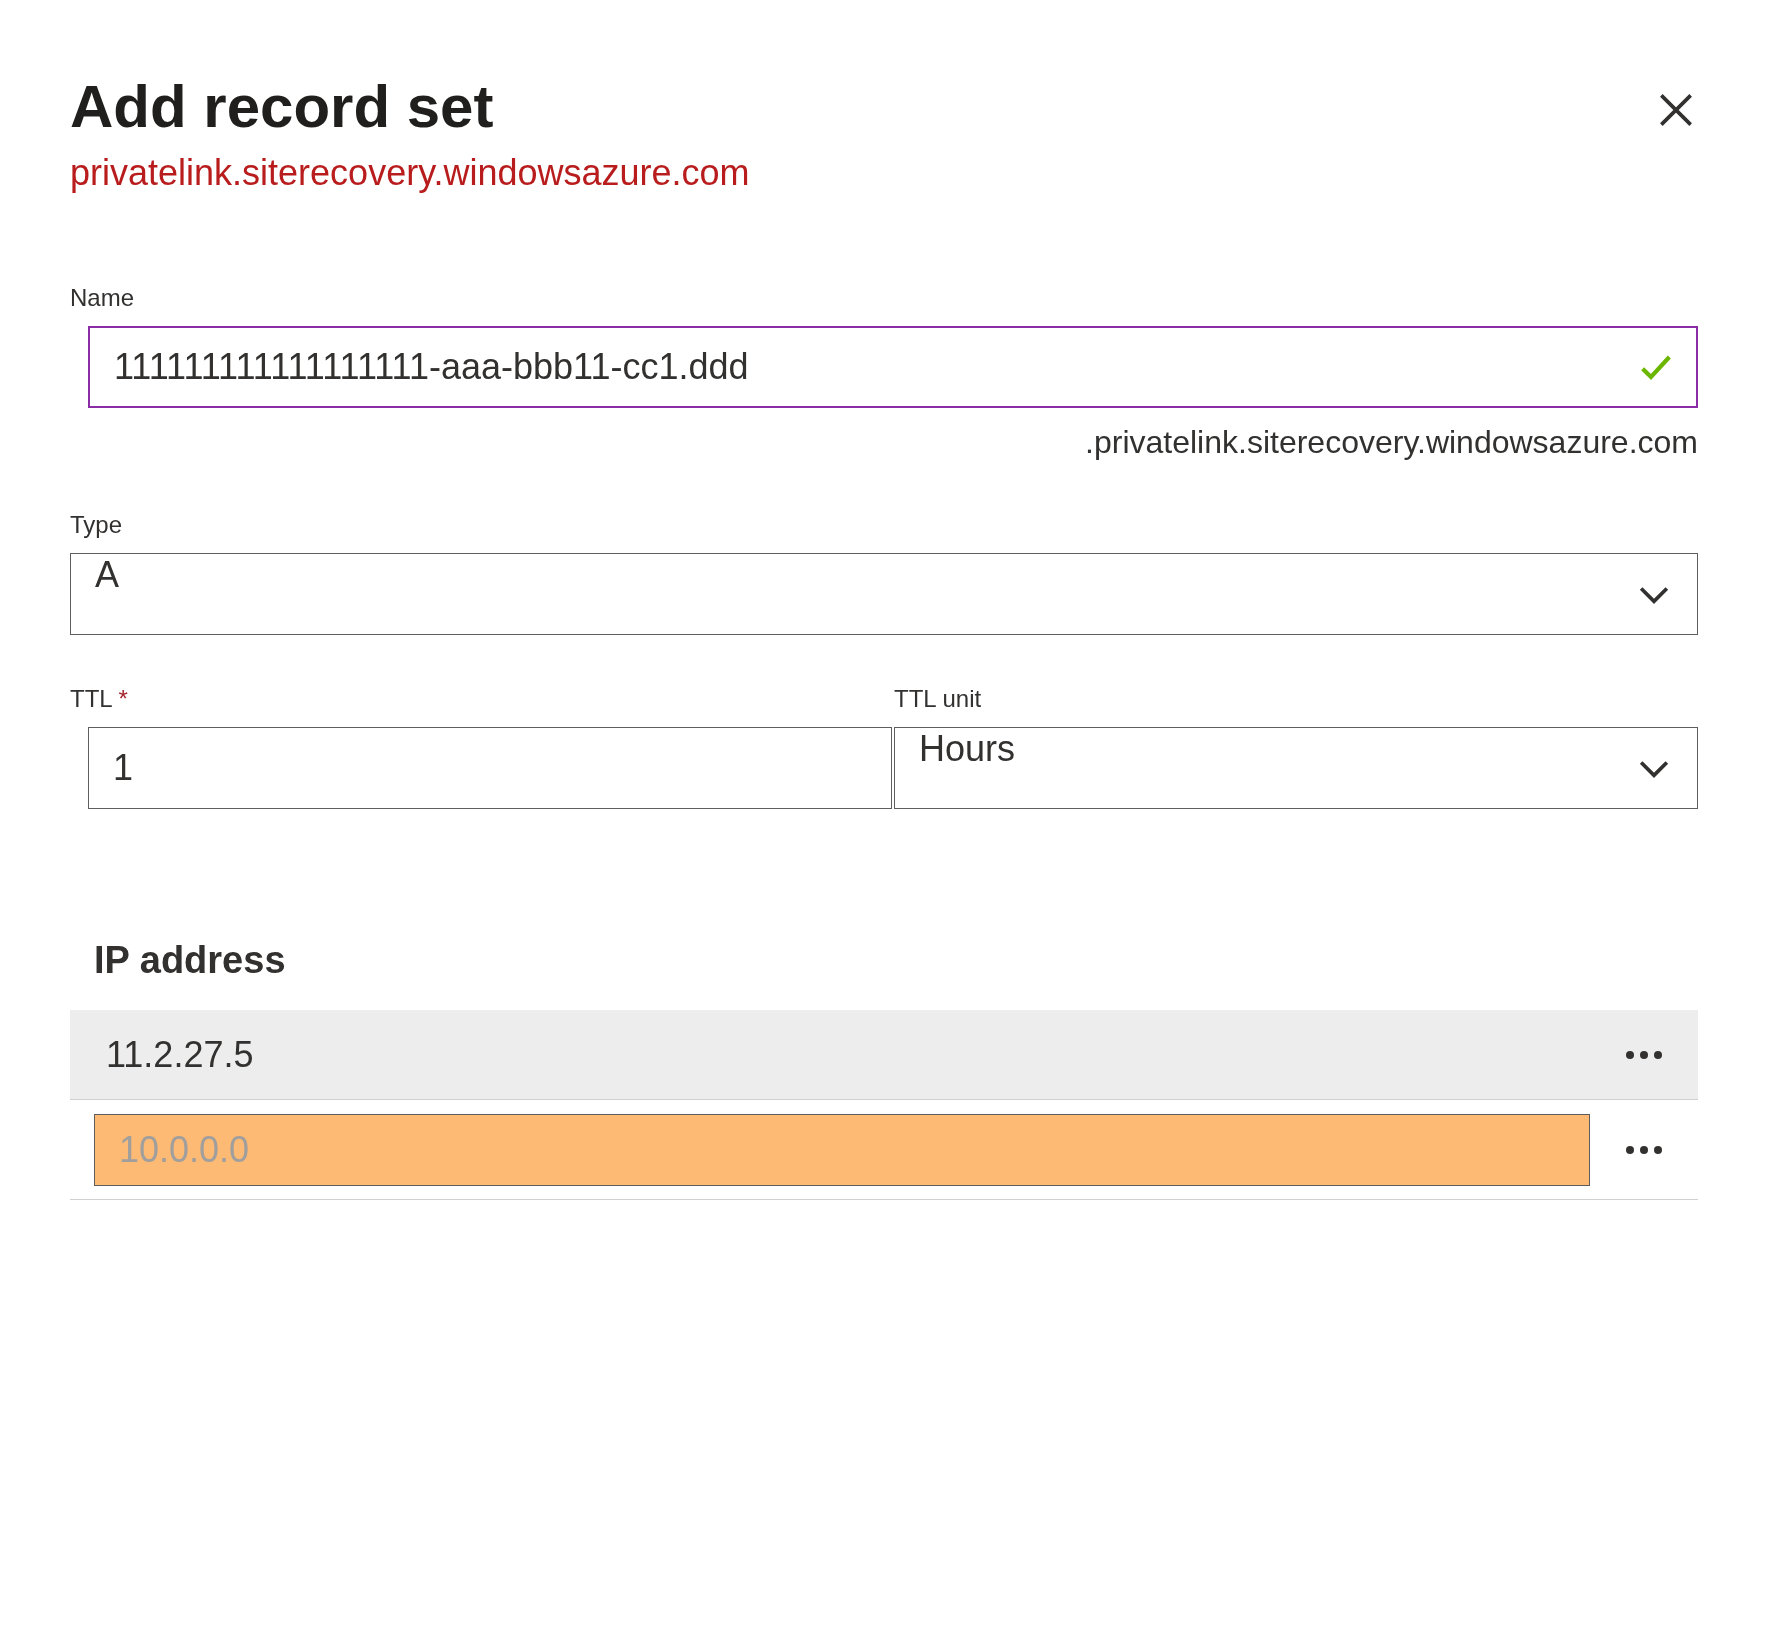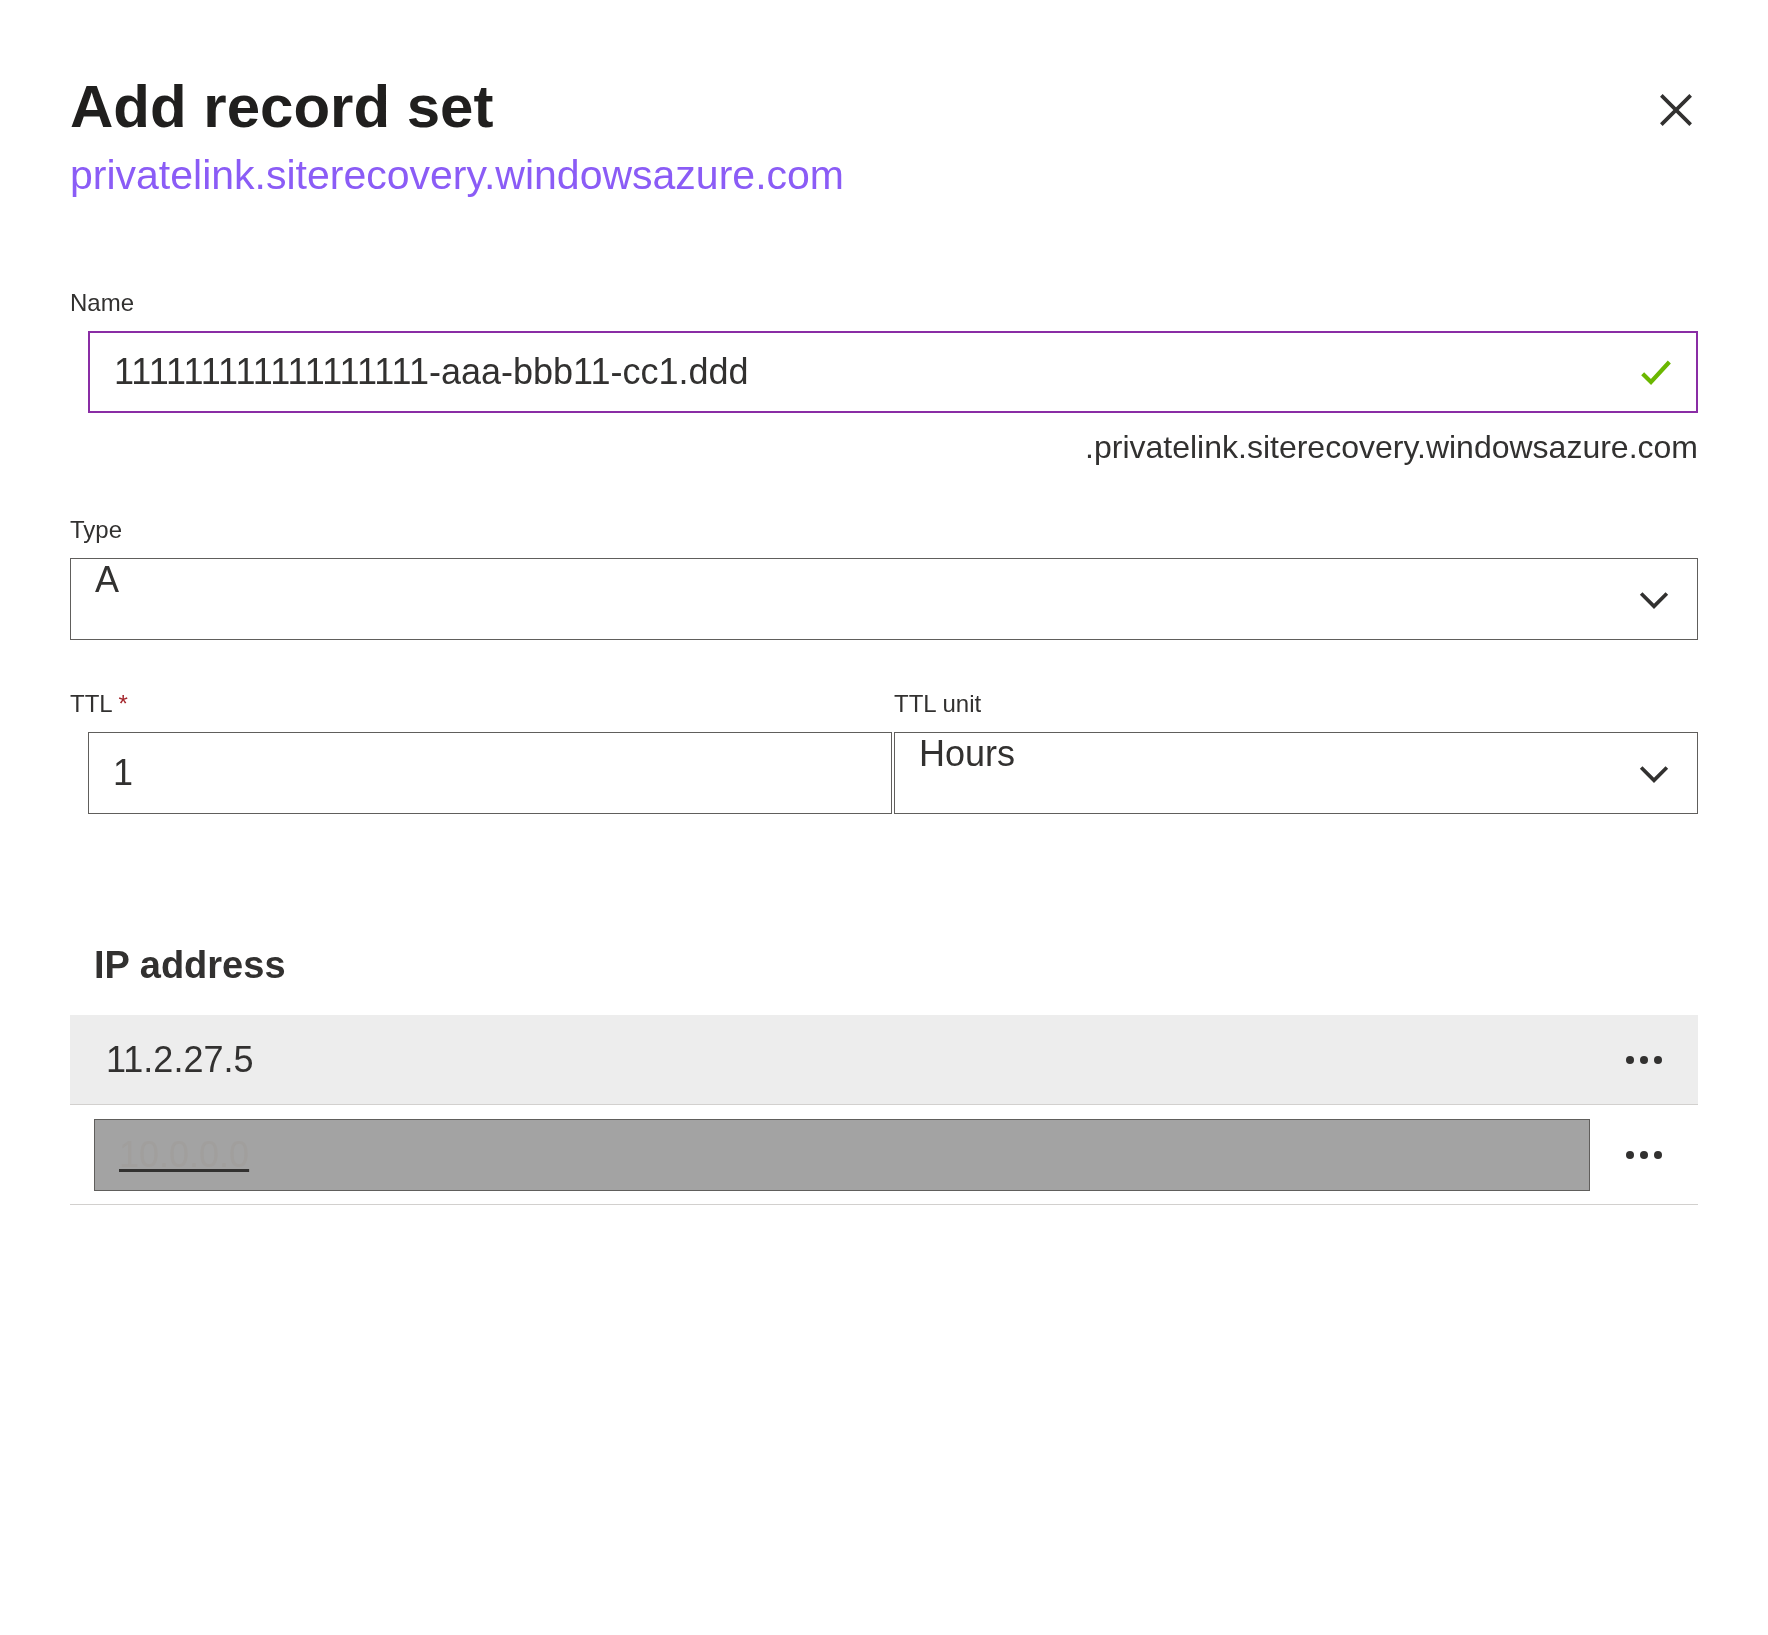--- a/index.html
+++ b/index.html
@@ -29,22 +29,22 @@
   }
   .close-icon {
     width: 44px;
     height: 44px;
     cursor: pointer;
     stroke: #323130;
     stroke-width: 2;
     margin-top: 14px;
   }
   .subtitle {
-    font-size: 41px;
-    color: #8b5cf6;
+    font-size: 36px;
+    color: #b91c1c;
     margin-bottom: 90px;
     margin-top: 7px;
   }
   .field-label {
     font-size: 24px;
     color: #323130;
     margin-bottom: 14px;
     display: block;
   }
   .required-asterisk {
@@ -152,23 +152,22 @@
     flex: 1;
   }
   .ip-input-box {
     flex: 1;
     height: 72px;
     border: 1px solid #605e5c;
     padding: 0 24px;
     font-size: 36px;
     color: #323130;
     font-family: inherit;
-    background: #a3a3a3;
+    background: #fdba74;
     margin-right: 24px;
-    text-decoration: underline;
   }
   .ip-input-box::placeholder {
     color: #a19f9d;
   }
   .more-icon {
     cursor: pointer;
     display: flex;
     gap: 6px;
     padding: 12px;
   }

